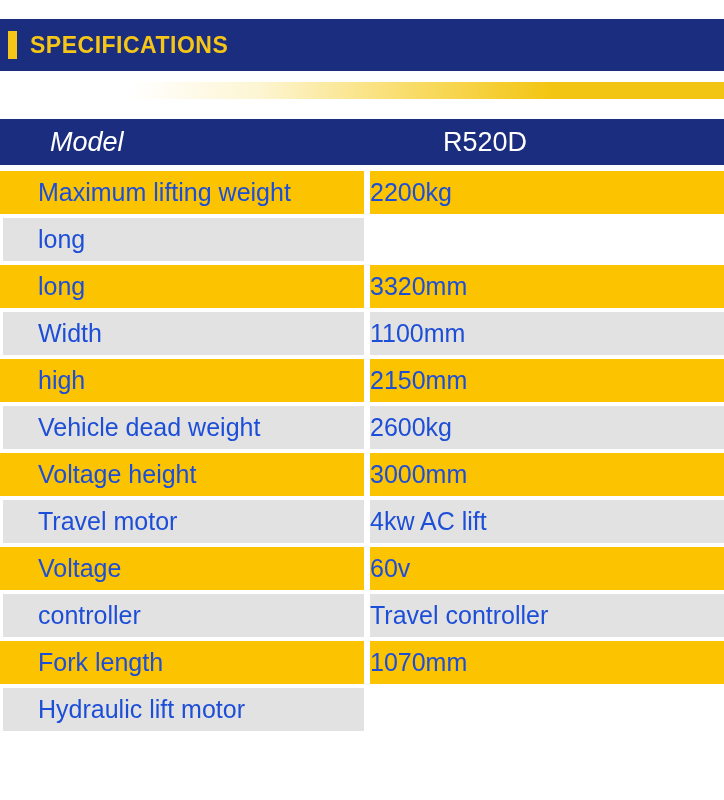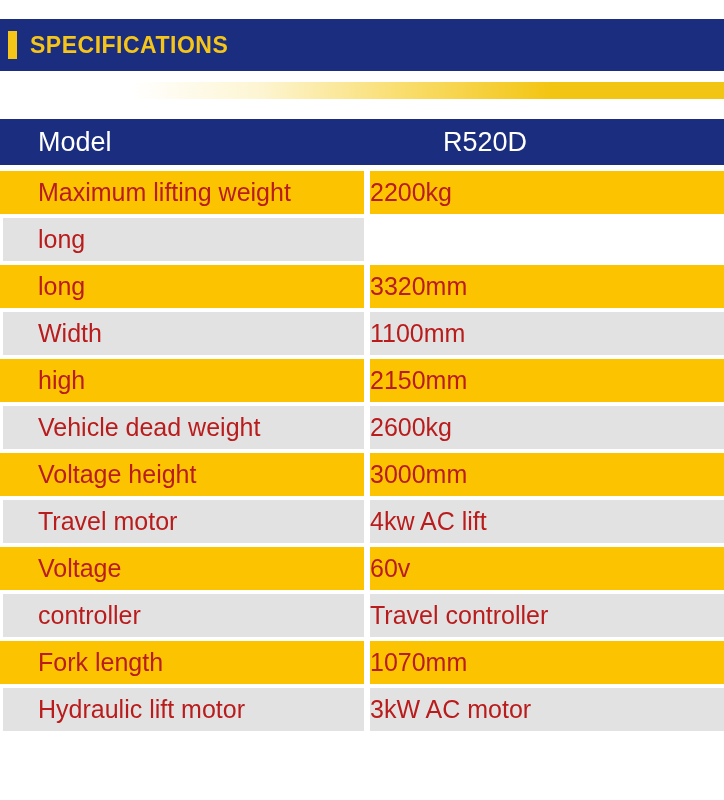--- a/index.html
+++ b/index.html
@@ -54,34 +54,34 @@
     width: 724px;
   }
   .thead {
     width: 724px; height: 46px;
     background: #1b2d7f;
     display: flex;
     align-items: center;
     margin-bottom: 6px;
   }
   .th { color: #ffffff; font-size: 27px; }
-  .th-left  { width: 370px; padding-left: 38px; }
+  .th-left  { width: 370px; padding-left: 50px; font-style: italic; }
   .th-right { flex: 1; padding-left: 73px; }
 
   .row {
     width: 724px; height: 43px;
     display: flex;
     margin-bottom: 4px;
     background: #ffffff;
   }
   .cell {
     display: flex;
     align-items: center;
     font-size: 25px;
-    color: #b91c1c;
+    color: #1d4ed8;
   }
   .cell-left  { width: 364px; padding-left: 38px; }
   .col-gap    { width: 6px; background: #ffffff; }
   .cell-right { flex: 1; }
 
   .row.yellow .cell { background: #fcc400; }
   .row.gray   .cell { background: #e3e2e2; }
   
   .row.gray .cell-left { border-left: 3px solid #ffffff; padding-left: 35px; }
 </style>
@@ -164,19 +164,18 @@
 
   <div class="row yellow">
     <div class="cell cell-left">Fork length</div>
     <div class="col-gap"></div>
     <div class="cell cell-right">1070mm</div>
   </div>
 
   <div class="row gray">
     <div class="cell cell-left">Hydraulic lift motor</div>
     <div class="col-gap"></div>
-    <div class="cell cell-right">3kW AC motor</div>
   </div>
 
 </div>
   </div>
 
 </div>
 
 </body></html>

